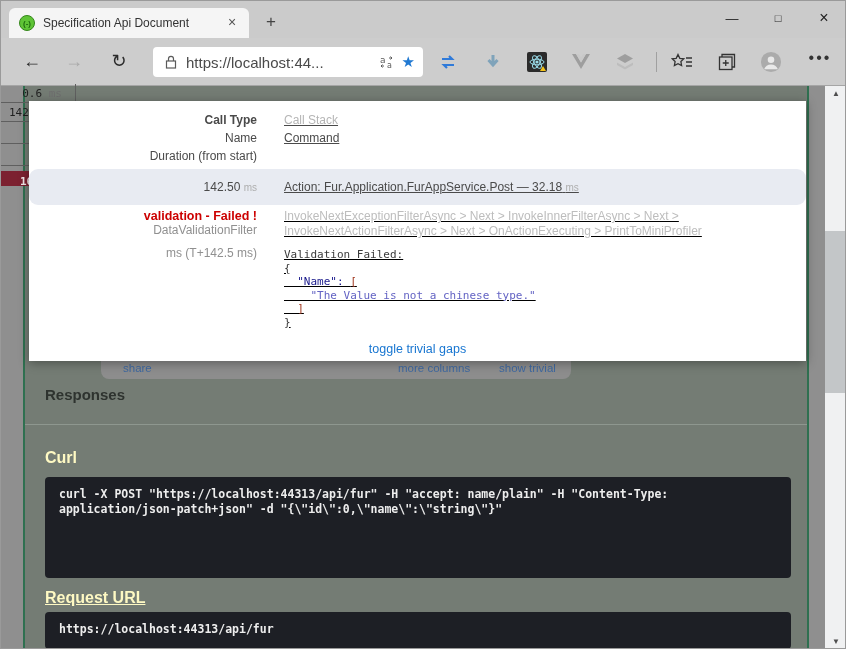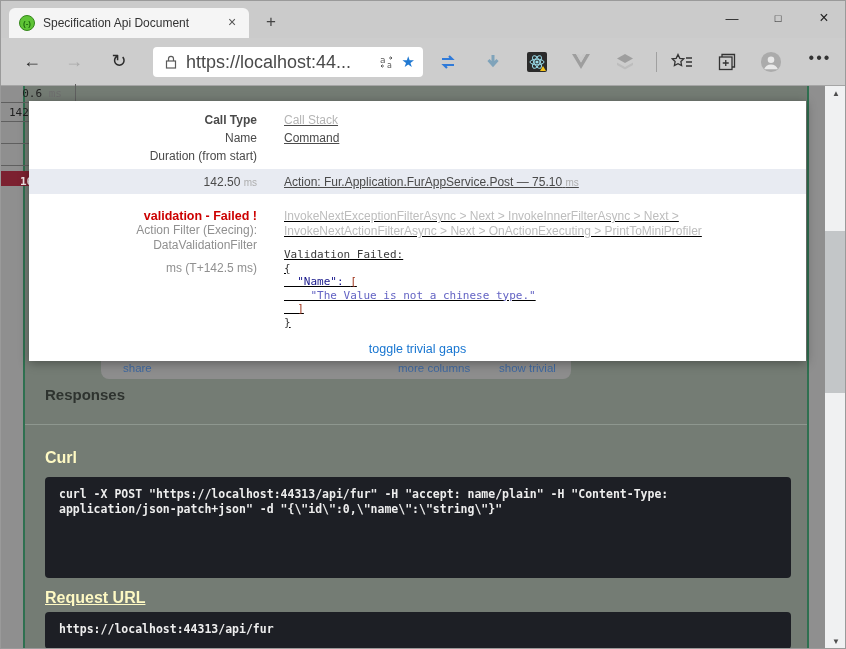--- a/index.html
+++ b/index.html
@@ -16,21 +16,21 @@
   .wincontrols { position:absolute; right:0; top:0; height:34px; display:flex; }
   .winbtn { width:46px; height:34px; display:flex; align-items:center; justify-content:center; font-size:13px; color:#222; }
   .winbtn.max span { font-size:11px; }
 
   
   .toolbar { position:absolute; left:0; top:37px; width:846px; height:48px; background:#cdcdcd; border-bottom:1px solid #a5a5a5; }
   .navbtn { position:absolute; top:11px; width:26px; height:26px; font-size:18px; color:#2b2b2b; text-align:center; line-height:25px; }
   .navbtn.disabled { color:#a9a9a9; }
   .addressbar { position:absolute; left:152px; top:9px; width:270px; height:30px; background:#fff; border-radius:4px; display:flex; align-items:center; padding:0 8px 0 12px; }
   .lock-svg { flex:none; }
-  .url-text { font-size:18px; color:#4a4a4a; margin-left:9px; flex:1; white-space:nowrap; overflow:hidden; }
+  .url-text { font-size:15px; color:#4a4a4a; margin-left:9px; flex:1; white-space:nowrap; overflow:hidden; }
   .addr-ico { flex:none; margin-left:7px; }
   .fav-star { color:#2179d2; font-size:15px; flex:none; margin-left:7px; }
   .extico { position:absolute; top:13px; width:22px; height:22px; display:flex; align-items:center; justify-content:center; }
   .tb-divider { position:absolute; left:655px; top:14px; width:1px; height:20px; background:#a0a0a0; }
   .dots { position:absolute; left:806px; top:11px; width:26px; font-size:16px; color:#333; letter-spacing:2px; text-align:center; }
 
   
   .content { position:absolute; left:0; top:85px; width:846px; height:564px; background:#8f8f8f; }
   .opblock { position:absolute; left:22px; top:0; width:786px; height:564px; background:#747c74; border-left:2px solid #2f7050; border-right:2px solid #2f7050; }
   .responses-title { position:absolute; left:20px; top:300px; font-size:15px; font-weight:bold; color:#2e332f; }
@@ -52,21 +52,21 @@
   .pfooter .showtrivial { position:absolute; left:398px; top:1px;text-align:center; }
 
   
   .popup { position:absolute; left:28px; top:15px; width:777px; height:260px; background:#fff; box-shadow:0 2px 10px rgba(0,0,0,.35); font-size:12px; }
   .row2col { display:flex; }
   .c1 { width:240px; text-align:right; padding-right:12px; flex:none; }
   .c2 { padding-left:15px; flex:1;text-decoration:underline; }
   .pop-head { padding-top:10px; line-height:18px; color:#4a4a4a; }
   .pop-head .bold { font-weight:bold; }
   .pop-head .lite { color:#b5b5b5; }
-  .sumrow { position:absolute; left:0; top:68px; width:100%; height:25px; background:#e8ebf2; display:flex; align-items:center; color:#4a4a4a; }
+  .sumrow { position:absolute; left:0; top:68px; width:100%; height:36px; background:#e8ebf2; display:flex; align-items:center; color:#4a4a4a;border-radius:9px; }
   .unit-sm { color:#aeaeae; font-size:10px; }
   .steprow { position:absolute; left:0; top:108px; width:100%; display:flex; }
   .failed { color:#cc0000; font-weight:bold; font-size:12.5px; }
   .graylbl { color:#909090; line-height:15px; }
   .mslbl { color:#909090; margin-top:8px;padding-left:24px; }
   .callstack { color:#bdbdbd; font-size:12px; line-height:15px; max-width:505px; }
   .codeblock { margin-top:9px; font-family:"DejaVu Sans Mono", monospace; font-size:11px; line-height:13.5px; color:#3a3a3a; white-space:pre; }
   .cd-key { color:#1a1a8c; }
   .cd-br { color:#a33a22; }
   .cd-str { color:#6363c4; }
@@ -208,27 +208,26 @@
           <div>Duration (from start)</div>
         </div>
         <div class="c2">
           <div class="lite">Call Stack</div>
           <div>Command</div>
         </div>
       </div>
 
       <div class="sumrow">
         <div class="c1"><span>142.50</span> <span class="unit-sm">ms</span></div>
-        <div class="c2"><span>Action: Fur.Application.FurAppService.Post — 75.10</span> <span class="unit-sm">ms</span></div>
+        <div class="c2"><span>Action: Fur.Application.FurAppService.Post — 32.18</span> <span class="unit-sm">ms</span></div>
       </div>
 
       <div class="steprow">
         <div class="c1">
           <div class="failed">validation - Failed !</div>
-          <div class="graylbl">Action Filter (Execing):</div>
           <div class="graylbl">DataValidationFilter</div>
           <div class="mslbl">ms (T+142.5 ms)</div>
         </div>
         <div class="c2">
           <div class="callstack">InvokeNextExceptionFilterAsync &gt; Next &gt; InvokeInnerFilterAsync &gt; Next &gt; InvokeNextActionFilterAsync &gt; Next &gt; OnActionExecuting &gt; PrintToMiniProfiler</div>
           <div class="codeblock"><span>Validation Failed:</span>
 <span>{</span>
 <span class="cd-key">  "Name": </span><span class="cd-br">[</span>
 <span class="cd-str">    "The Value is not a chinese type."</span>
 <span class="cd-br">  ]</span>

